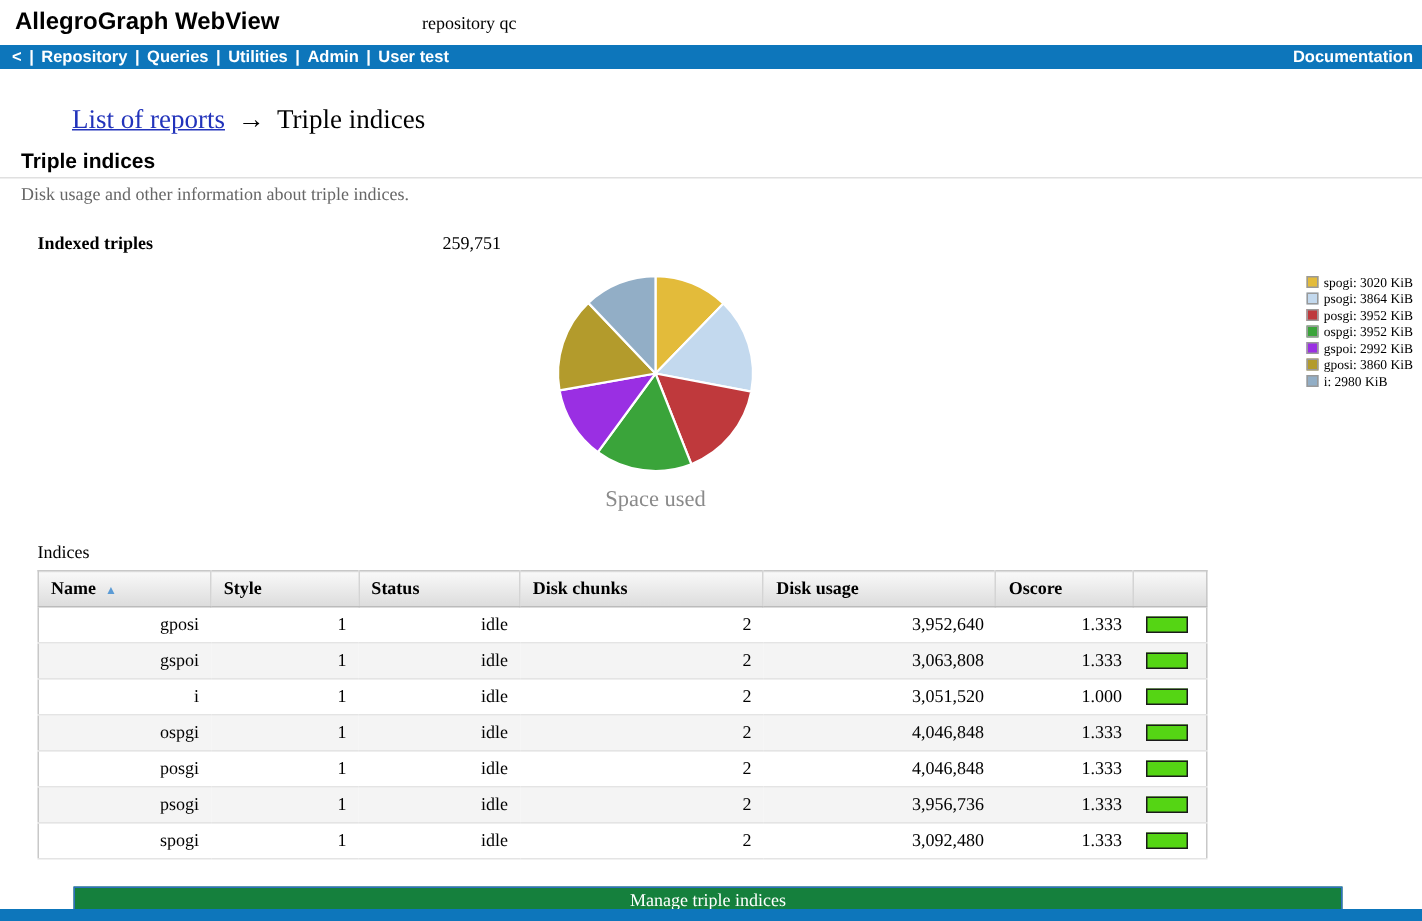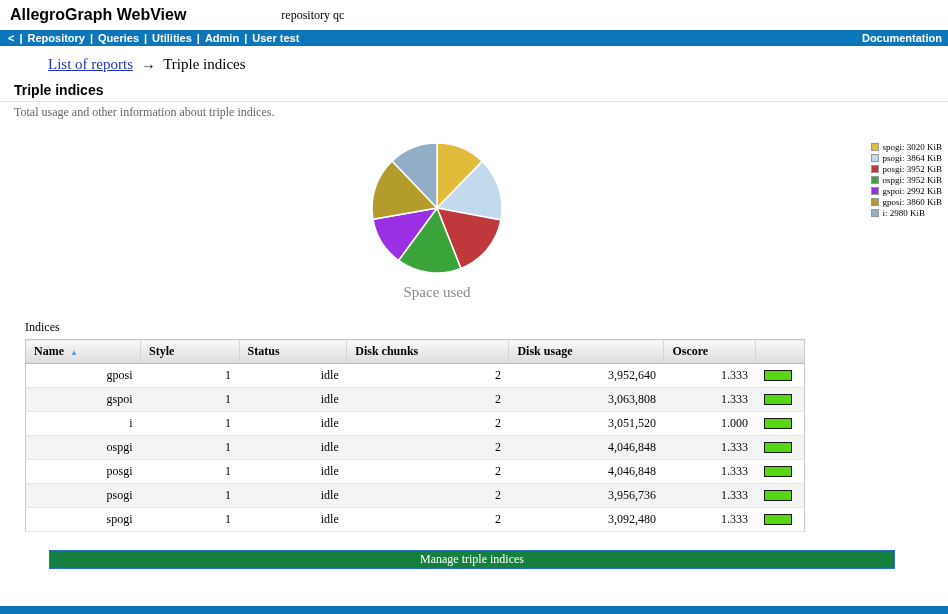--- a/index.html
+++ b/index.html
@@ -20,21 +20,21 @@
     height:16px; background:#0d76bb; color:#fff; display:flex; align-items:center;
     font-family:"Liberation Sans", sans-serif; font-weight:bold; font-size:11px;
     padding:0 6px; white-space:nowrap;
   }
   .navbar .nav-item { cursor:pointer; padding:0 2px; }
   .navbar .sep { padding:0 3px; font-weight:bold; }
   .navbar .spacer { flex:1; }
   .navbar .doc-link { cursor:pointer; }
 
   
-  .breadcrumb { margin:10px 0 0 48px; font-size:15px; }
+  .breadcrumb { margin:23px 0 0 48px; font-size:18px; }
   .breadcrumb a { color:#2233bb; text-decoration:underline; cursor:pointer; }
   .breadcrumb .arrow { margin:0 4px; }
 
   
   .page-title { font-family:"Liberation Sans", sans-serif; font-weight:bold; font-size:14px; margin:9px 0 3px 14px; }
   .title-rule { border-bottom:1px solid #e0e0e0; width:100%; }
   .subtitle { color:#666; font-size:12px; margin:3px 0 0 14px; }
 
   
   .stats { margin:18px 0 0 25px; font-size:12px; }
@@ -92,23 +92,27 @@
 </div>
 
 <div class="breadcrumb">
   <a>List of reports</a>
   <span class="arrow">→</span>
   <span>Triple indices</span>
 </div>
 
 <div class="page-title">Triple indices</div>
 <div class="title-rule"></div>
-<div class="subtitle">Total usage and other information about triple indices.</div>
+<div class="subtitle">Disk usage and other information about triple indices.</div>
 
 <div class="stats">
+  <div class="stat-row">
+    <span class="stat-label">Indexed triples</span>
+    <span>259,751</span>
+  </div>
 </div>
 
 <div class="chart-region">
   <svg class="pie-svg" width="140" height="140">
       <path d="M70,70 L70.00,5.00 A65,65 0 0 1 115.28,23.37 Z" fill="#e3bb3a" stroke="#fff" stroke-width="1.5"></path>
       <path d="M70,70 L115.28,23.37 A65,65 0 0 1 133.88,82.02 Z" fill="#c3d9ee" stroke="#fff" stroke-width="1.5"></path>
       <path d="M70,70 L133.88,82.02 A65,65 0 0 1 93.88,130.45 Z" fill="#bf393c" stroke="#fff" stroke-width="1.5"></path>
       <path d="M70,70 L93.88,130.45 A65,65 0 0 1 31.58,122.43 Z" fill="#3aa43a" stroke="#fff" stroke-width="1.5"></path>
       <path d="M70,70 L31.58,122.43 A65,65 0 0 1 5.99,81.31 Z" fill="#9a2fe3" stroke="#fff" stroke-width="1.5"></path>
       <path d="M70,70 L5.99,81.31 A65,65 0 0 1 25.20,22.91 Z" fill="#b39b2c" stroke="#fff" stroke-width="1.5"></path>

